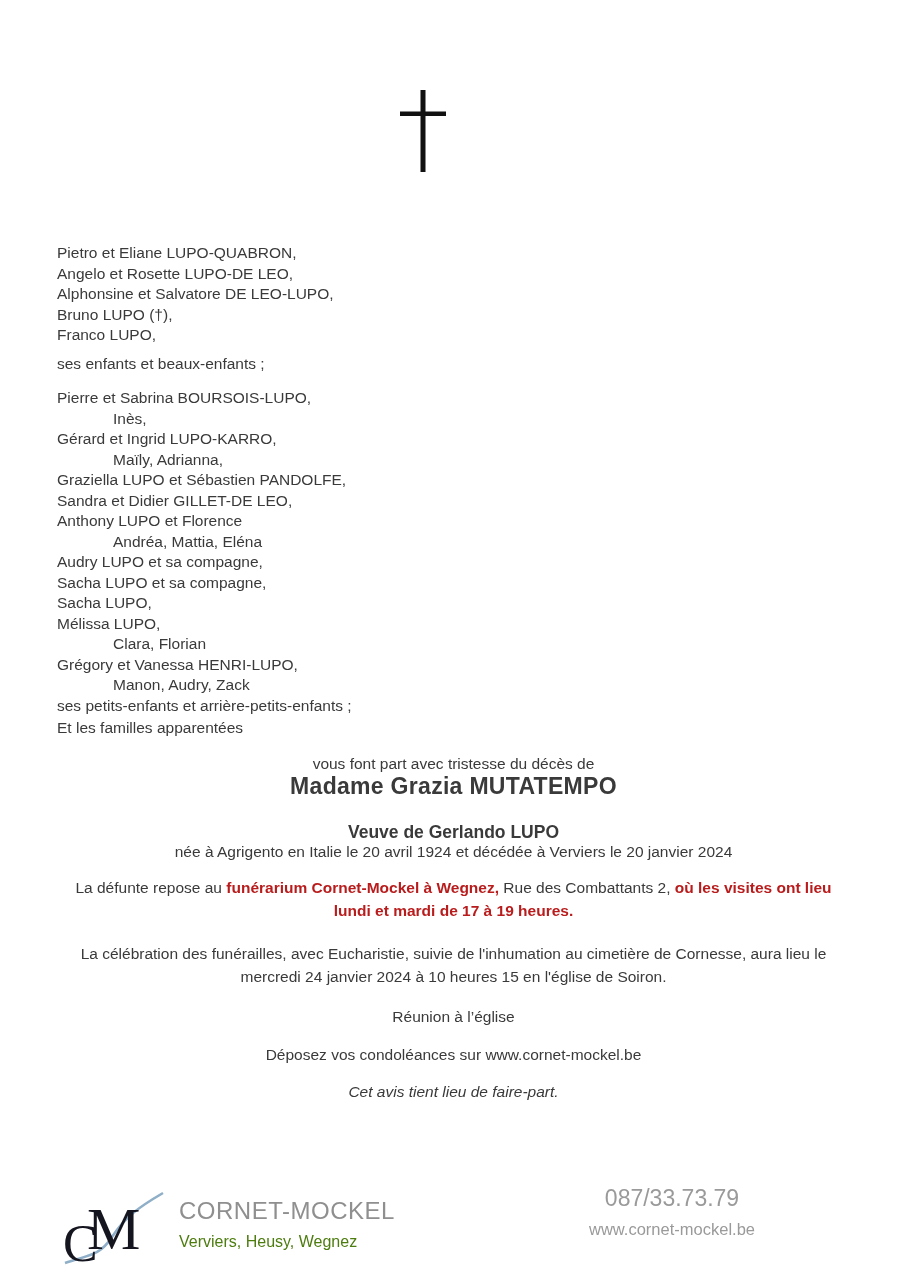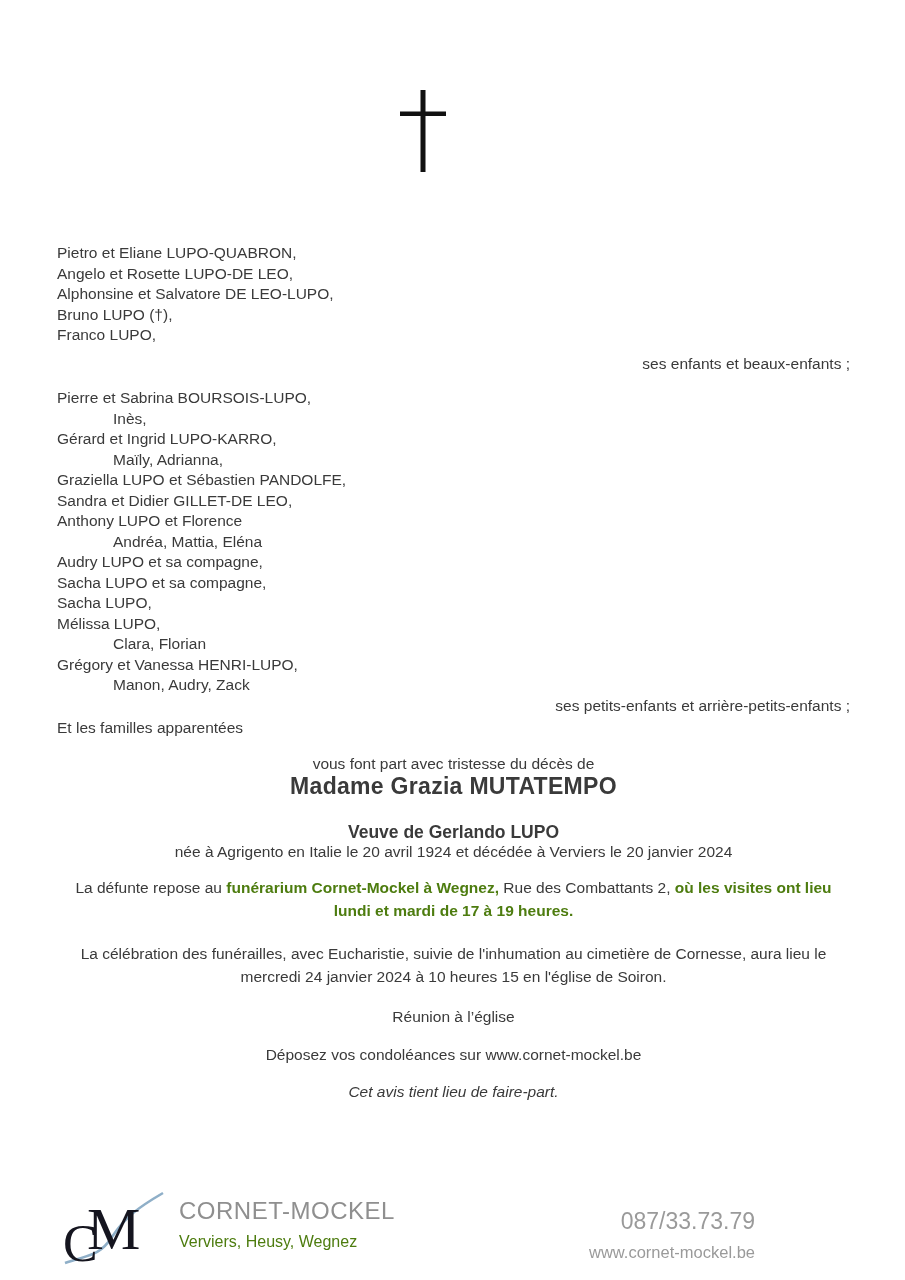--- a/index.html
+++ b/index.html
@@ -29,21 +29,20 @@
     left: 57px;
     right: 55px;
   }
   .name-line {
     font-size: 15.5px;
     line-height: 20.5px;
     white-space: pre;
   }
   .indented { padding-left: 56px; }
   .caption-right {
-    text-align: right;
     font-size: 15.5px;
     line-height: 20.5px;
   }
   .caption-children { margin-top: 8px; }
   .grandchildren-block { margin-top: 14px; }
   .related-families {
     font-size: 15.5px;
     line-height: 20.5px;
     margin-top: 2px;
   }
@@ -66,21 +65,21 @@
   }
   .life-dates {
     font-size: 15.5px;
   }
   .paragraph {
     margin-top: 15px;
     font-size: 15.5px;
     line-height: 23px;
     text-align: center;
   }
-  .paragraph b { font-weight: bold; color: #4d7c0f; }
+  .paragraph b { font-weight: bold; color: #b91c1c; }
   .ceremony-par { margin-top: 20px; }
   .meeting-line { margin-top: 20px; font-size: 15.5px; }
   .condolences-line { margin-top: 20px; font-size: 15.5px; }
   .notice-line {
     margin-top: 19px;
     font-size: 15.5px;
     font-style: italic;
   }
   .footer {
     position: absolute;
@@ -107,22 +106,22 @@
     letter-spacing: 0.5px;
   }
   .company-locations {
     margin-top: 8px;
     font-size: 16px;
     color: #4d7c0f;
   }
   .footer-contact {
     position: absolute;
     right: 95px;
-    top: 23px;
-    text-align: right;
+    top: 0;
+    text-align: center;
     color: #9a9a9a;
   }
   .contact-phone { font-size: 23px; }
   .contact-site { margin-top: 8px; font-size: 16.5px; }
 </style>
 </head>
 <body>
 
 <div class="page">
 

